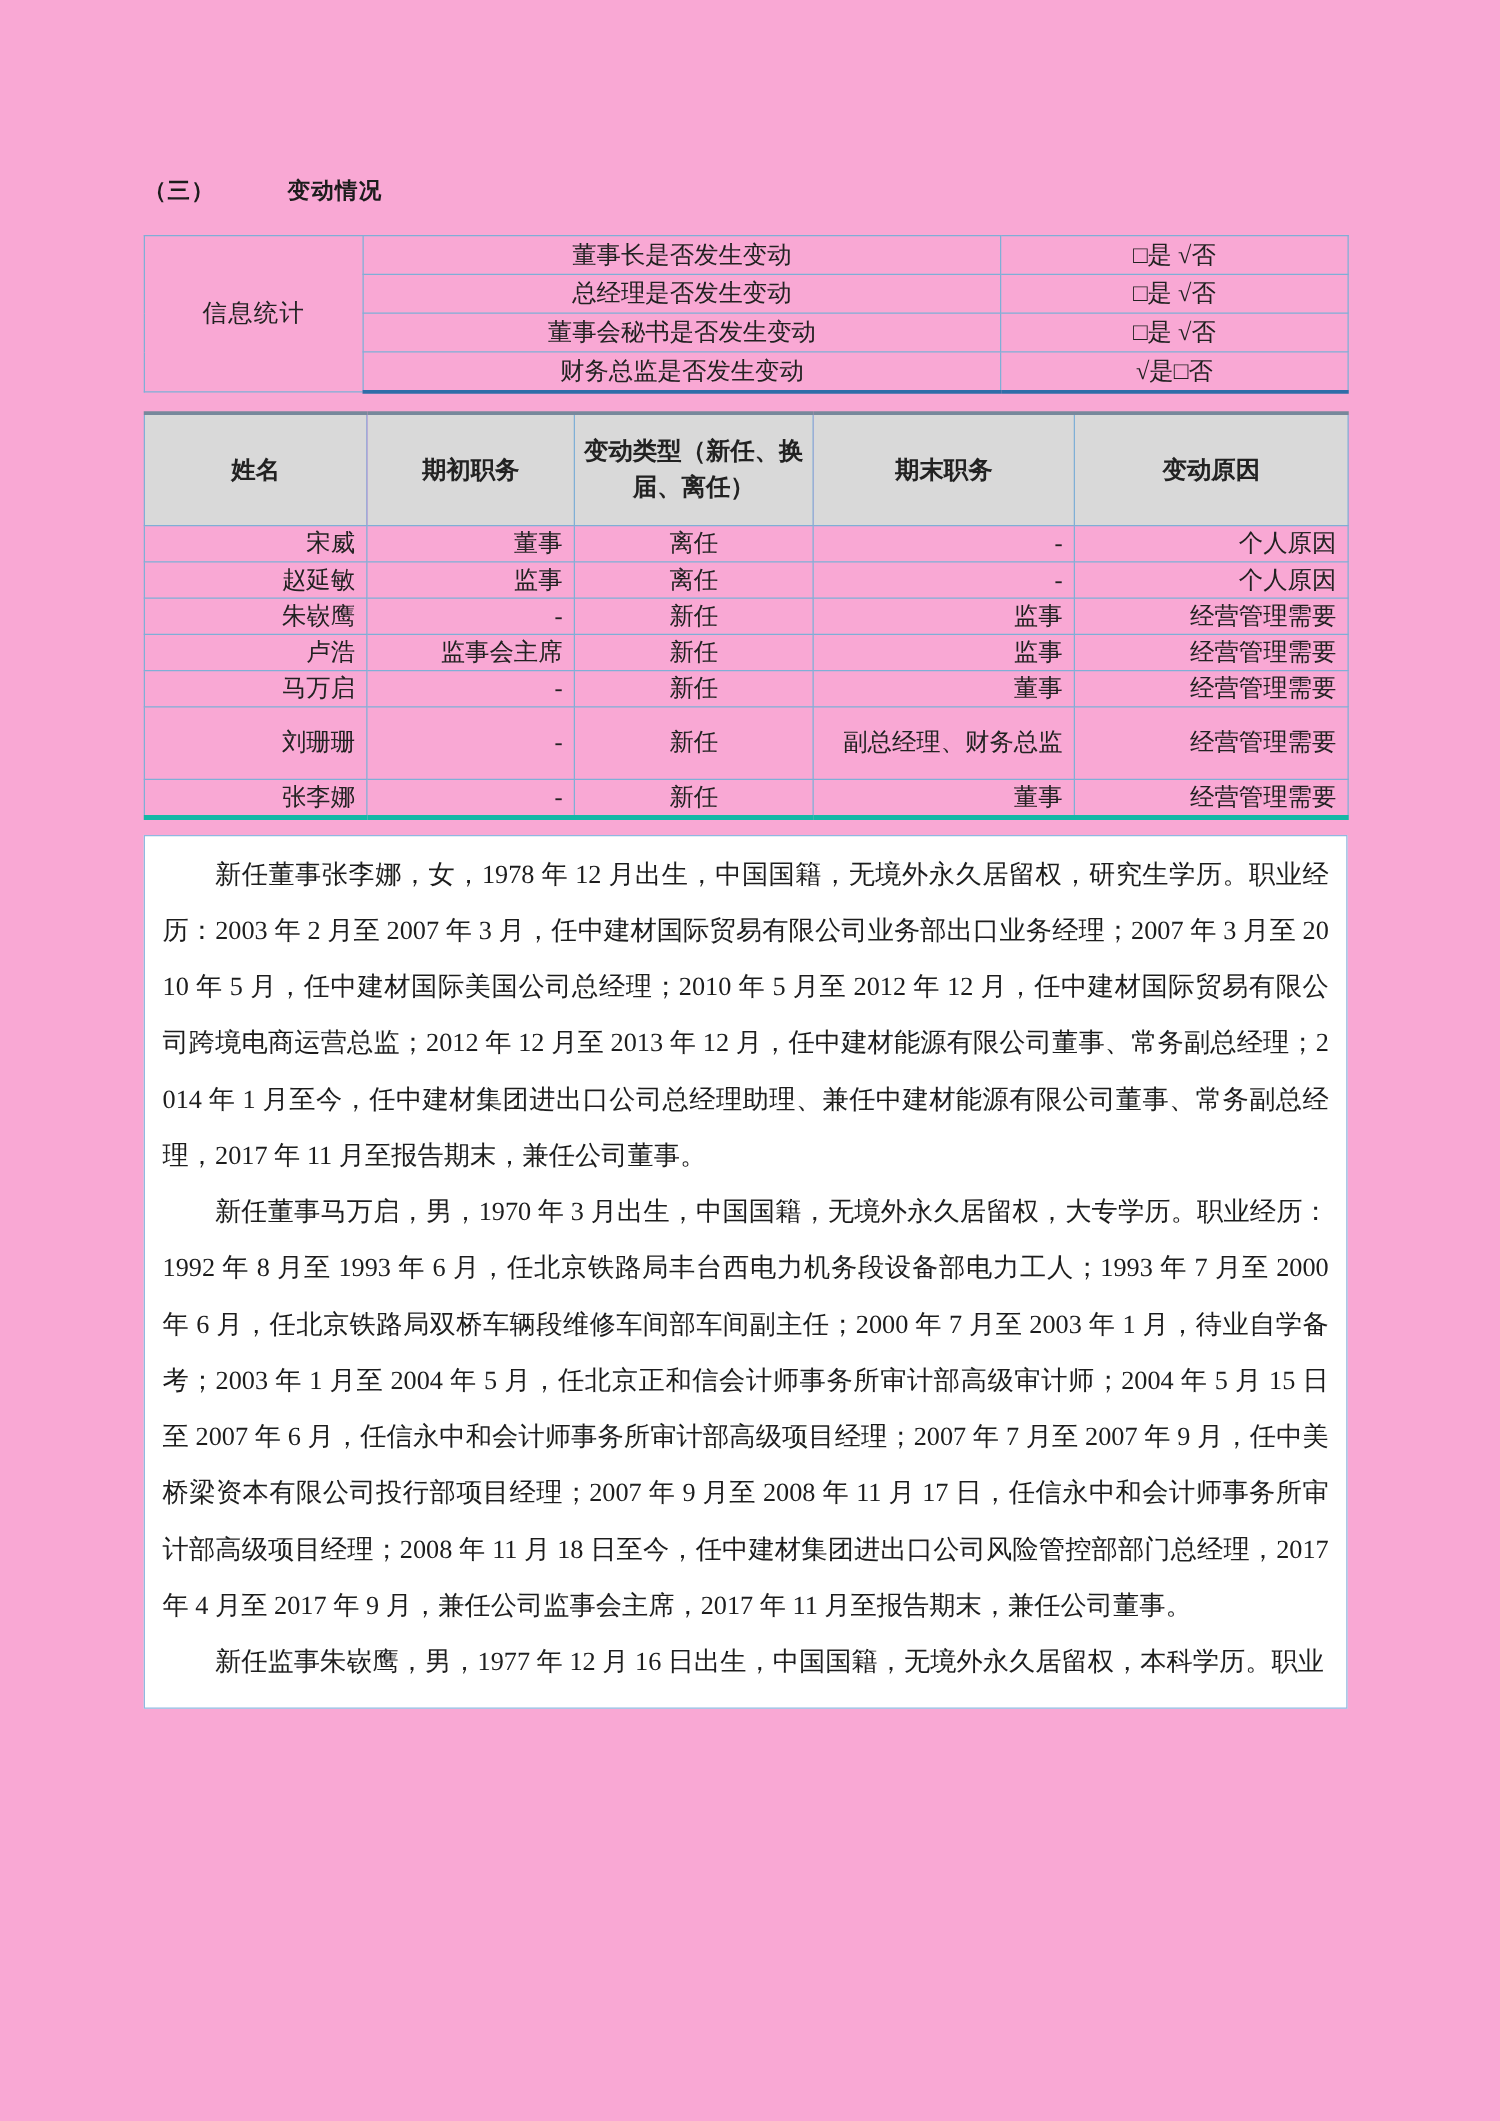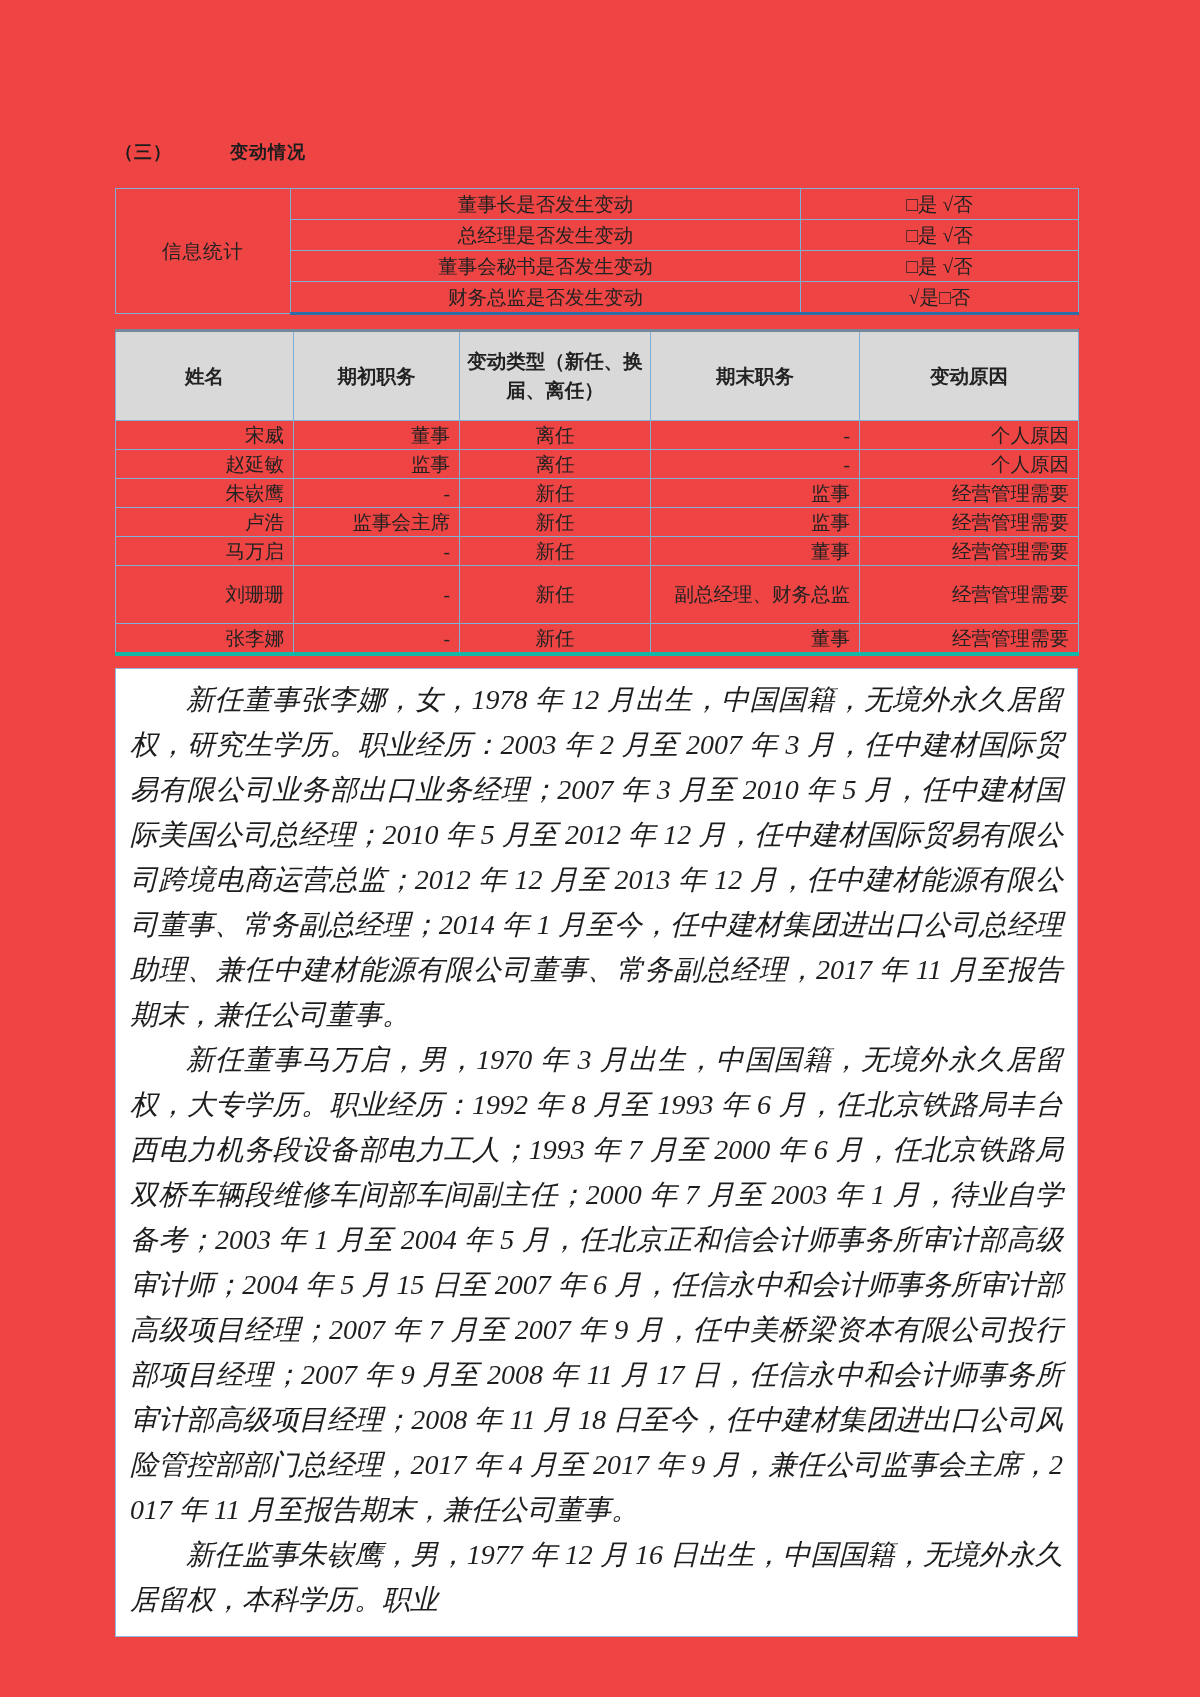--- a/index.html
+++ b/index.html
@@ -1,21 +1,21 @@
 <!DOCTYPE html>
 <html><head>
 <meta charset="utf-8">
 <style>
   html,body{margin:0;padding:0;}
   body{
     width:1200px;height:1697px;background:#ffffff;
     font-family:"Liberation Serif","DejaVu Serif",serif;
     color:#222222;
   }
-  .page{position:relative;width:1200px;height:1697px;background:#ef4444;overflow:hidden;}
+  .page{position:relative;width:1200px;height:1697px;background:#f9a8d4;overflow:hidden;}
   .content{position:absolute;left:115px;top:140px;width:963px;}
 
   
   .section-heading{
     font-family:"Liberation Sans","DejaVu Sans",sans-serif;
     font-weight:bold;font-size:18px;color:#1c1c1c;letter-spacing:1px;
   }
   .section-heading .sh-title{margin-left:58px;}
 
   
@@ -47,22 +47,22 @@
     font-family:"Liberation Sans","DejaVu Sans",sans-serif;
     font-weight:bold;font-size:19px;color:#141414;letter-spacing:0.5px;
   }
 
   
   .bio-box{
     margin-top:12px;border:1px solid #8FB9E0;
     padding:8px 14px 14px 14px;background:#ffffff;
   }
   .bio-box p{
-    margin:0;font-size:28px;line-height:45px;color:#1d1d1d;
-    text-align:justify;text-indent:2em;word-break:break-all;font-style:italic;
+    margin:0;font-size:21px;line-height:45px;color:#1d1d1d;
+    text-align:justify;text-indent:2em;word-break:break-all;
   }
 </style>
 </head>
 <body>
 
 <div class="page">
   <div class="content">
 
     <div class="section-heading">
       <span>（三）</span><span class="sh-title">变动情况</span>

